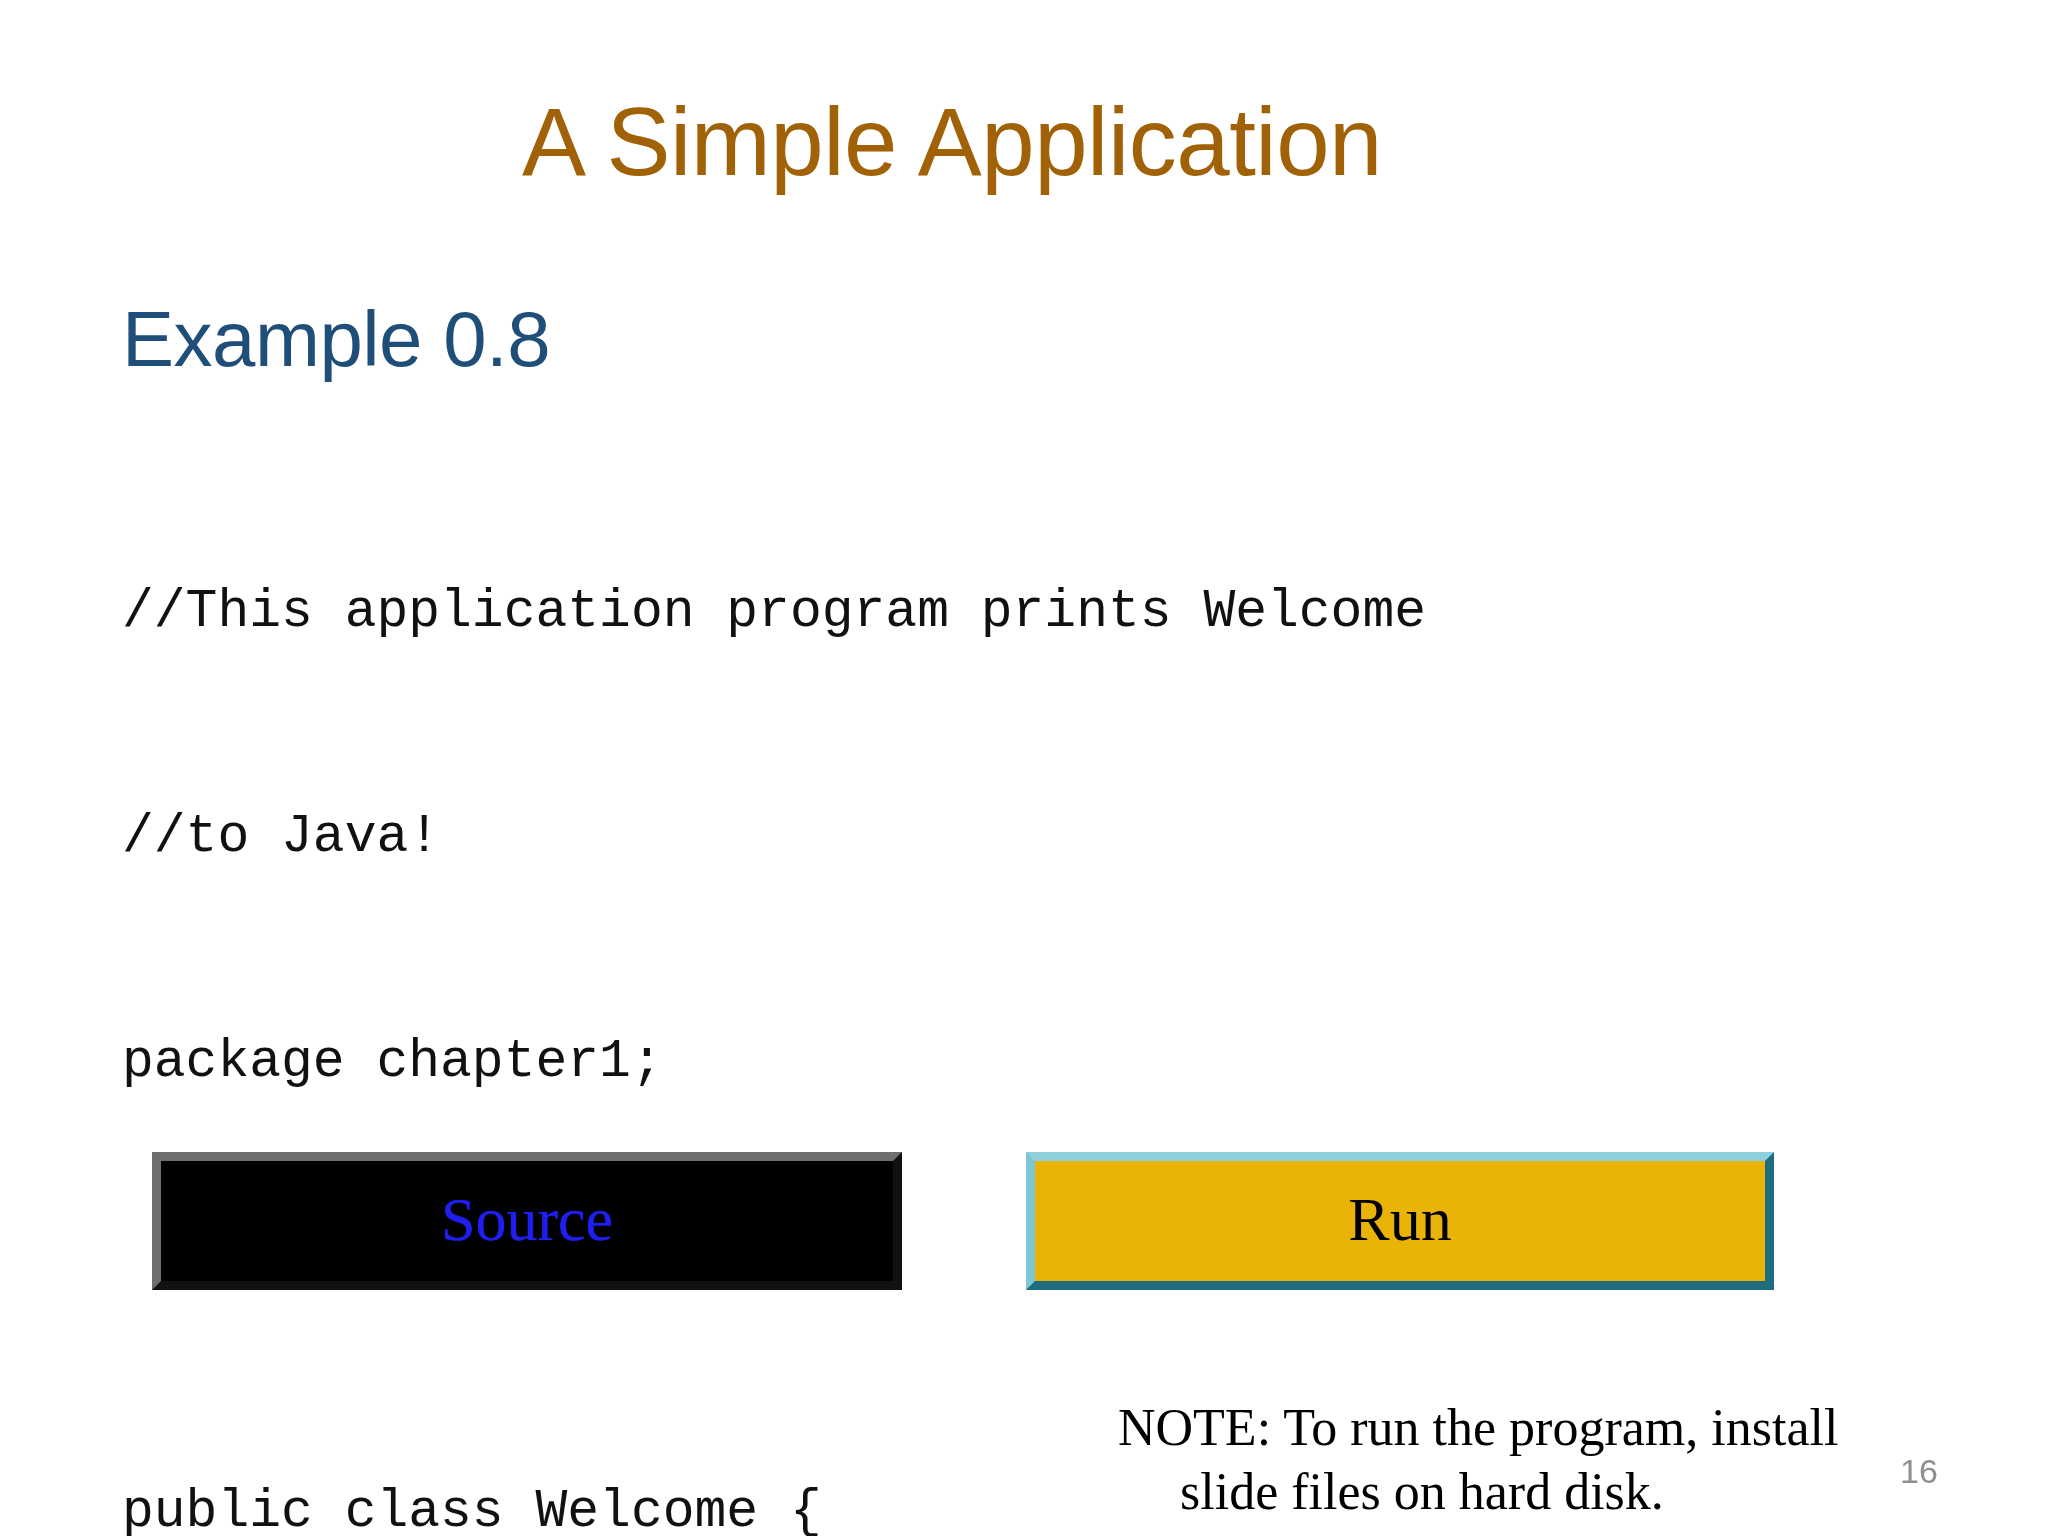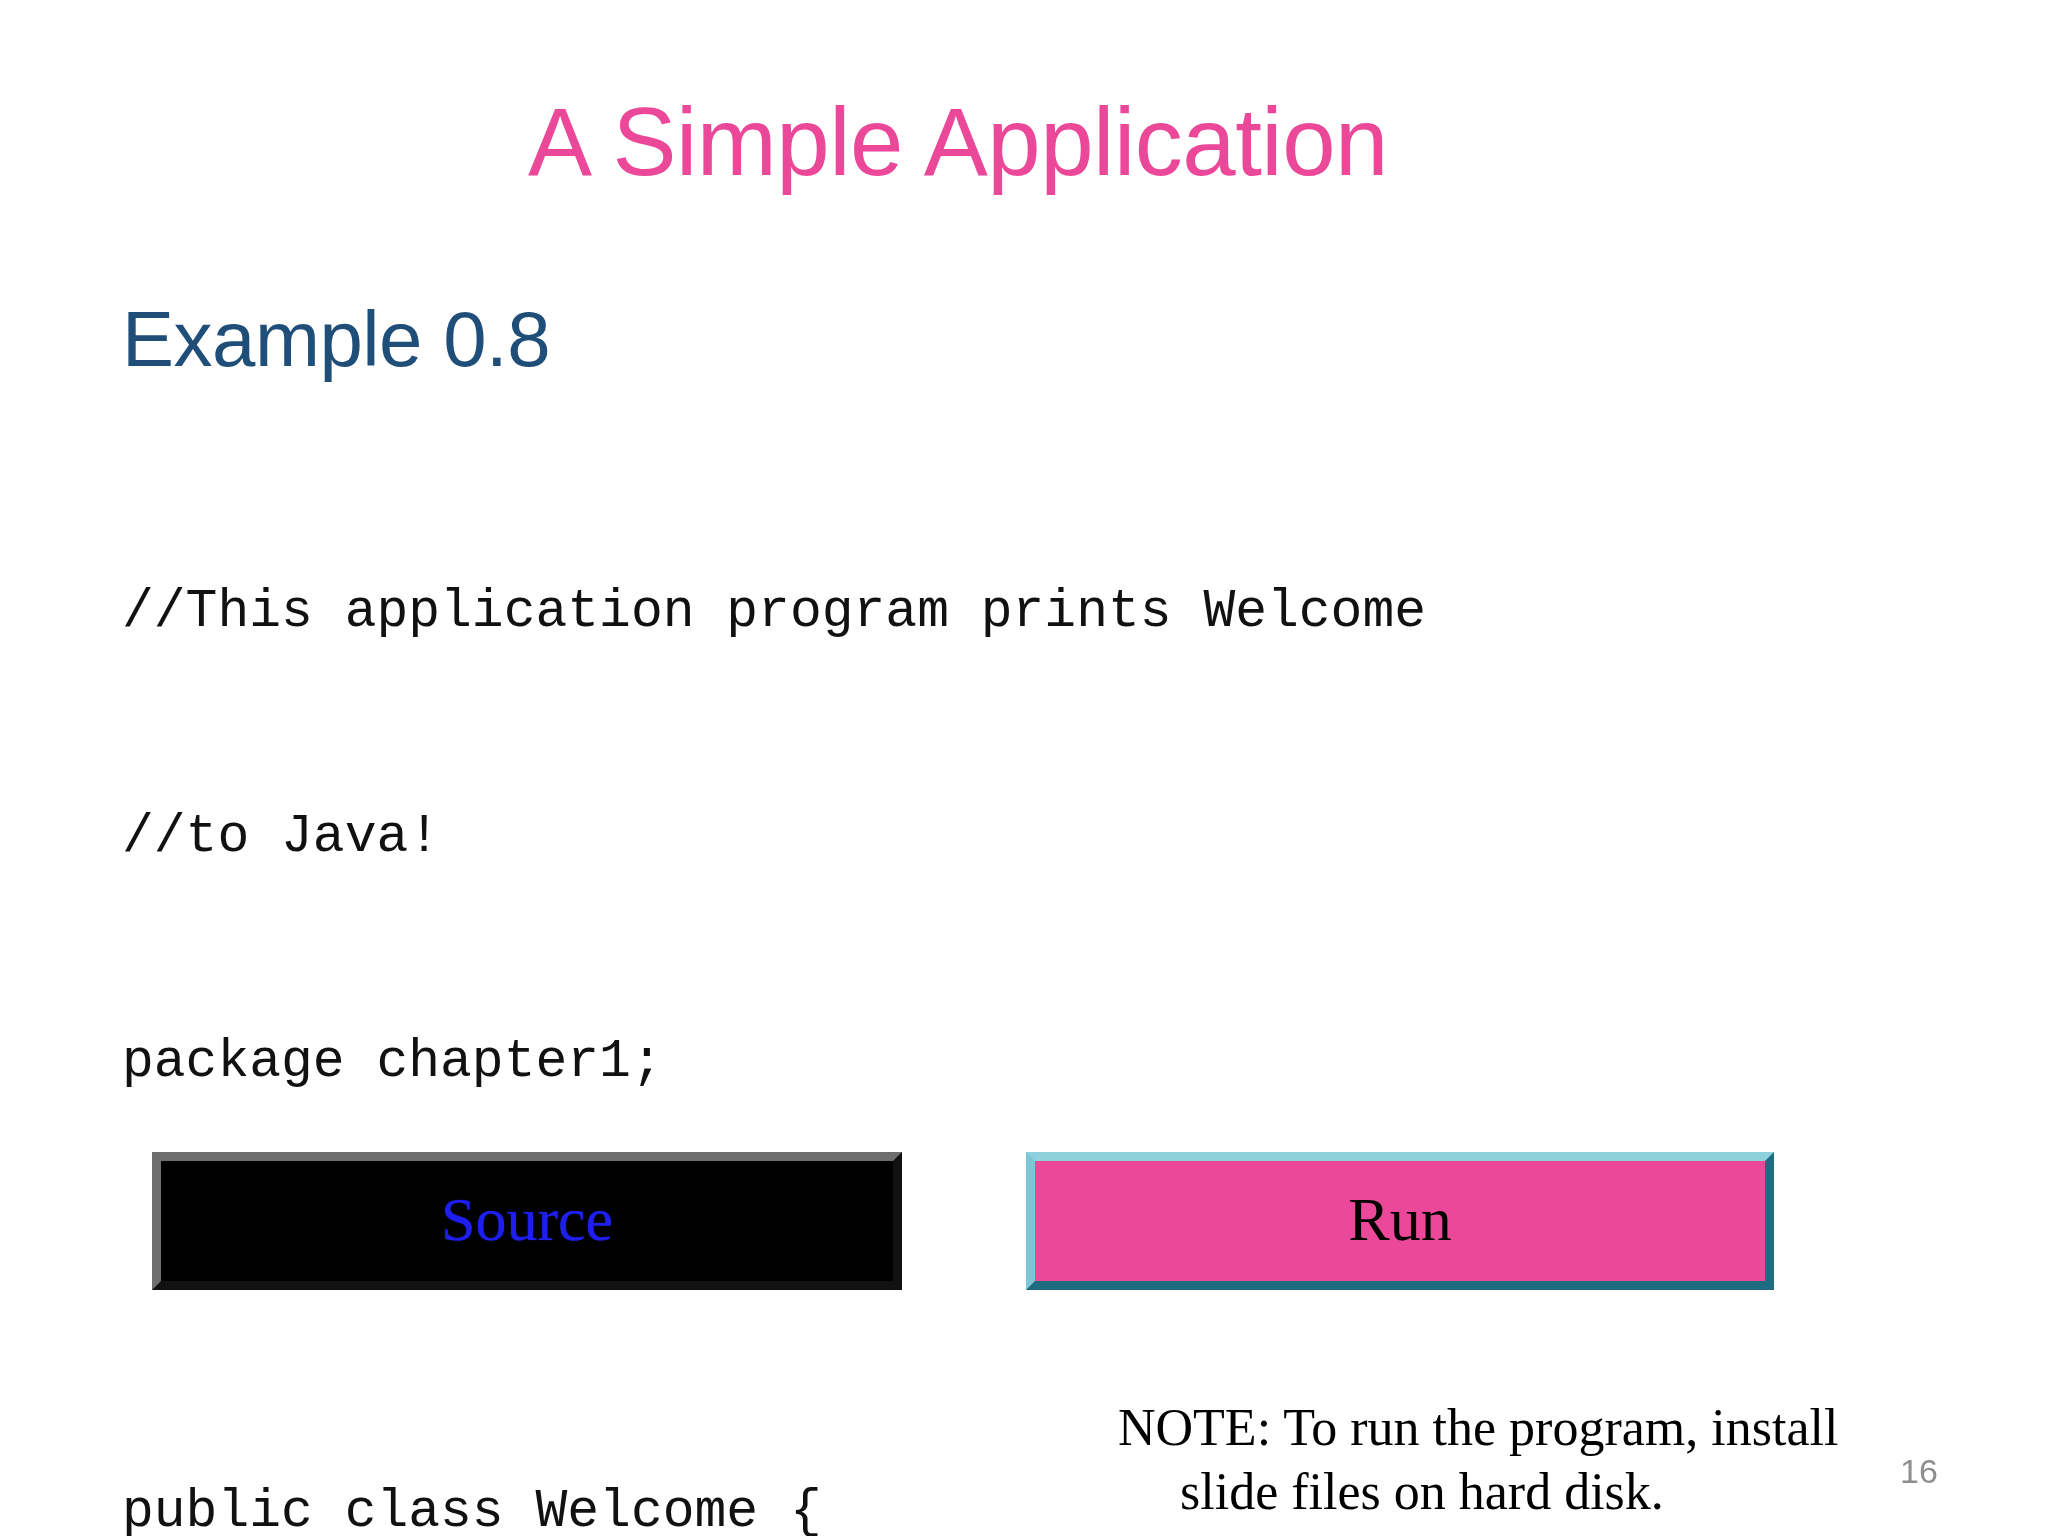--- a/index.html
+++ b/index.html
@@ -26,23 +26,22 @@
   .slide-title {
     position: absolute;
     left: 0;
     top: 92px;
     width: 1904px;
     text-align: center;
     font-family: "Liberation Sans", sans-serif;
     font-size: 96px;
     line-height: 1.05;
     font-weight: 400;
-    color: #ec4899;
+    color: #a16207;
     letter-spacing: -0.5px;
-    padding-left: 6px;
   }
 
   
   .example-heading {
     position: absolute;
     left: 122px;
     top: 300px;
     font-family: "Liberation Sans", sans-serif;
     font-size: 78px;
     line-height: 1.0;
@@ -108,21 +107,21 @@
     text-shadow: 0 0 1px #1E1EEE;
   }
   .btn-source .btn-label { transform: translateY(-2px); }
 
   
   .btn-run {
     left: 1026px;
     top: 0px;
     width: 748px;
     height: 138px;
-    background: #ec4899;
+    background: #eab308;
     color: #000000;
     border-top: 9px solid #8fd0dd;
     border-left: 9px solid #7ec6d6;
     border-right: 9px solid #1d6c7f;
     border-bottom: 9px solid #1d6c7f;
     align-items: center;
   }
   .btn-run .btn-label { transform: translateY(-2px); }
 
   

